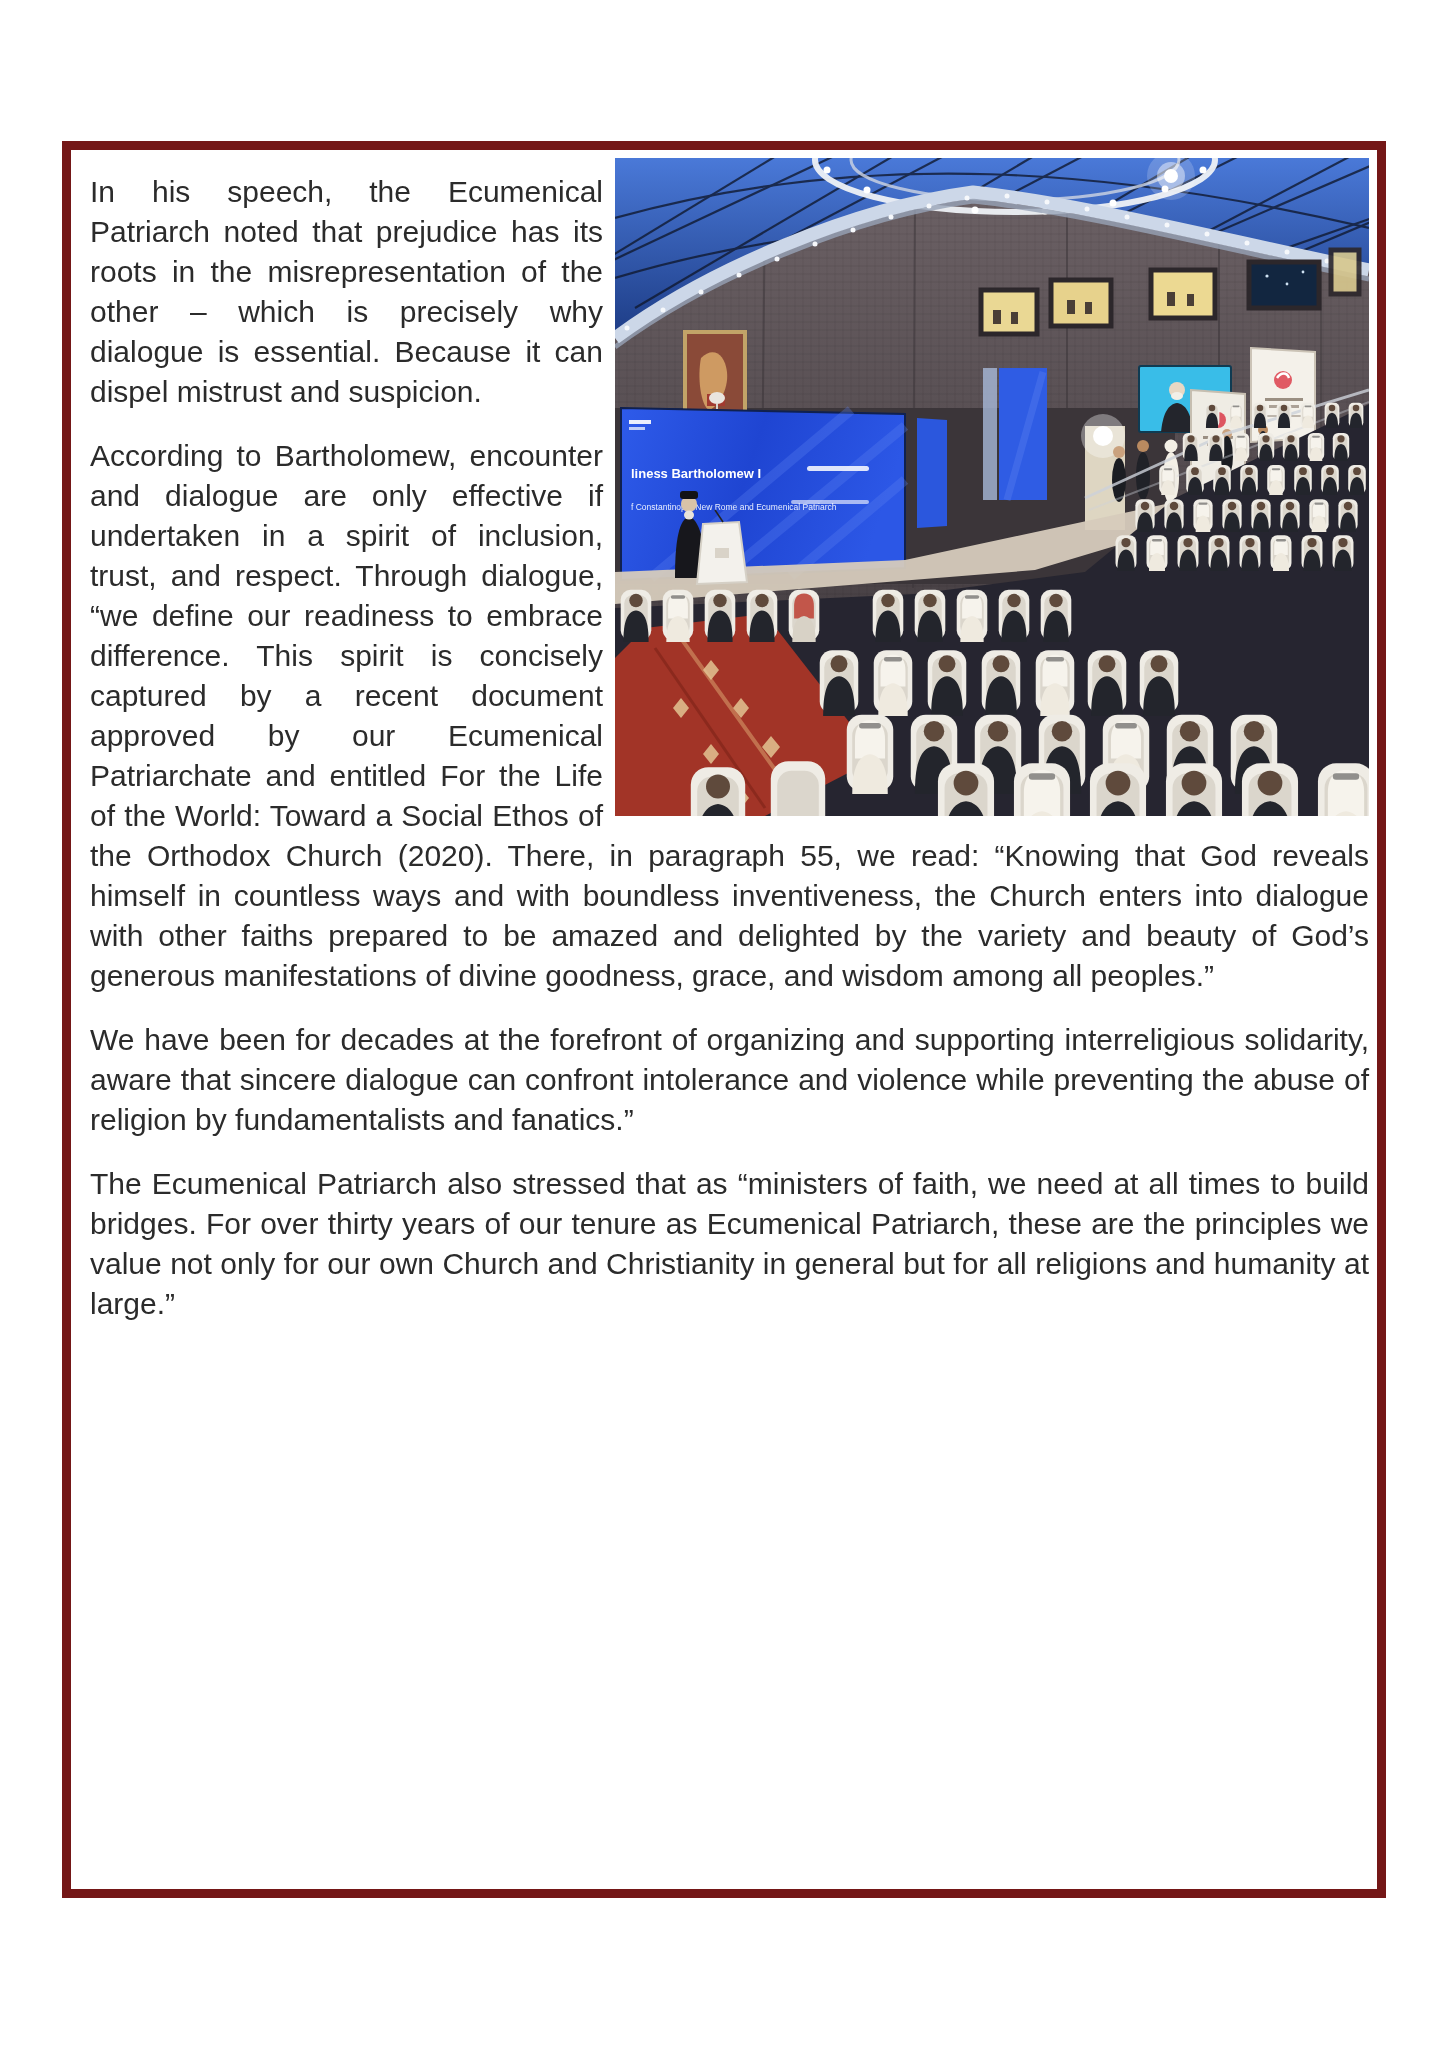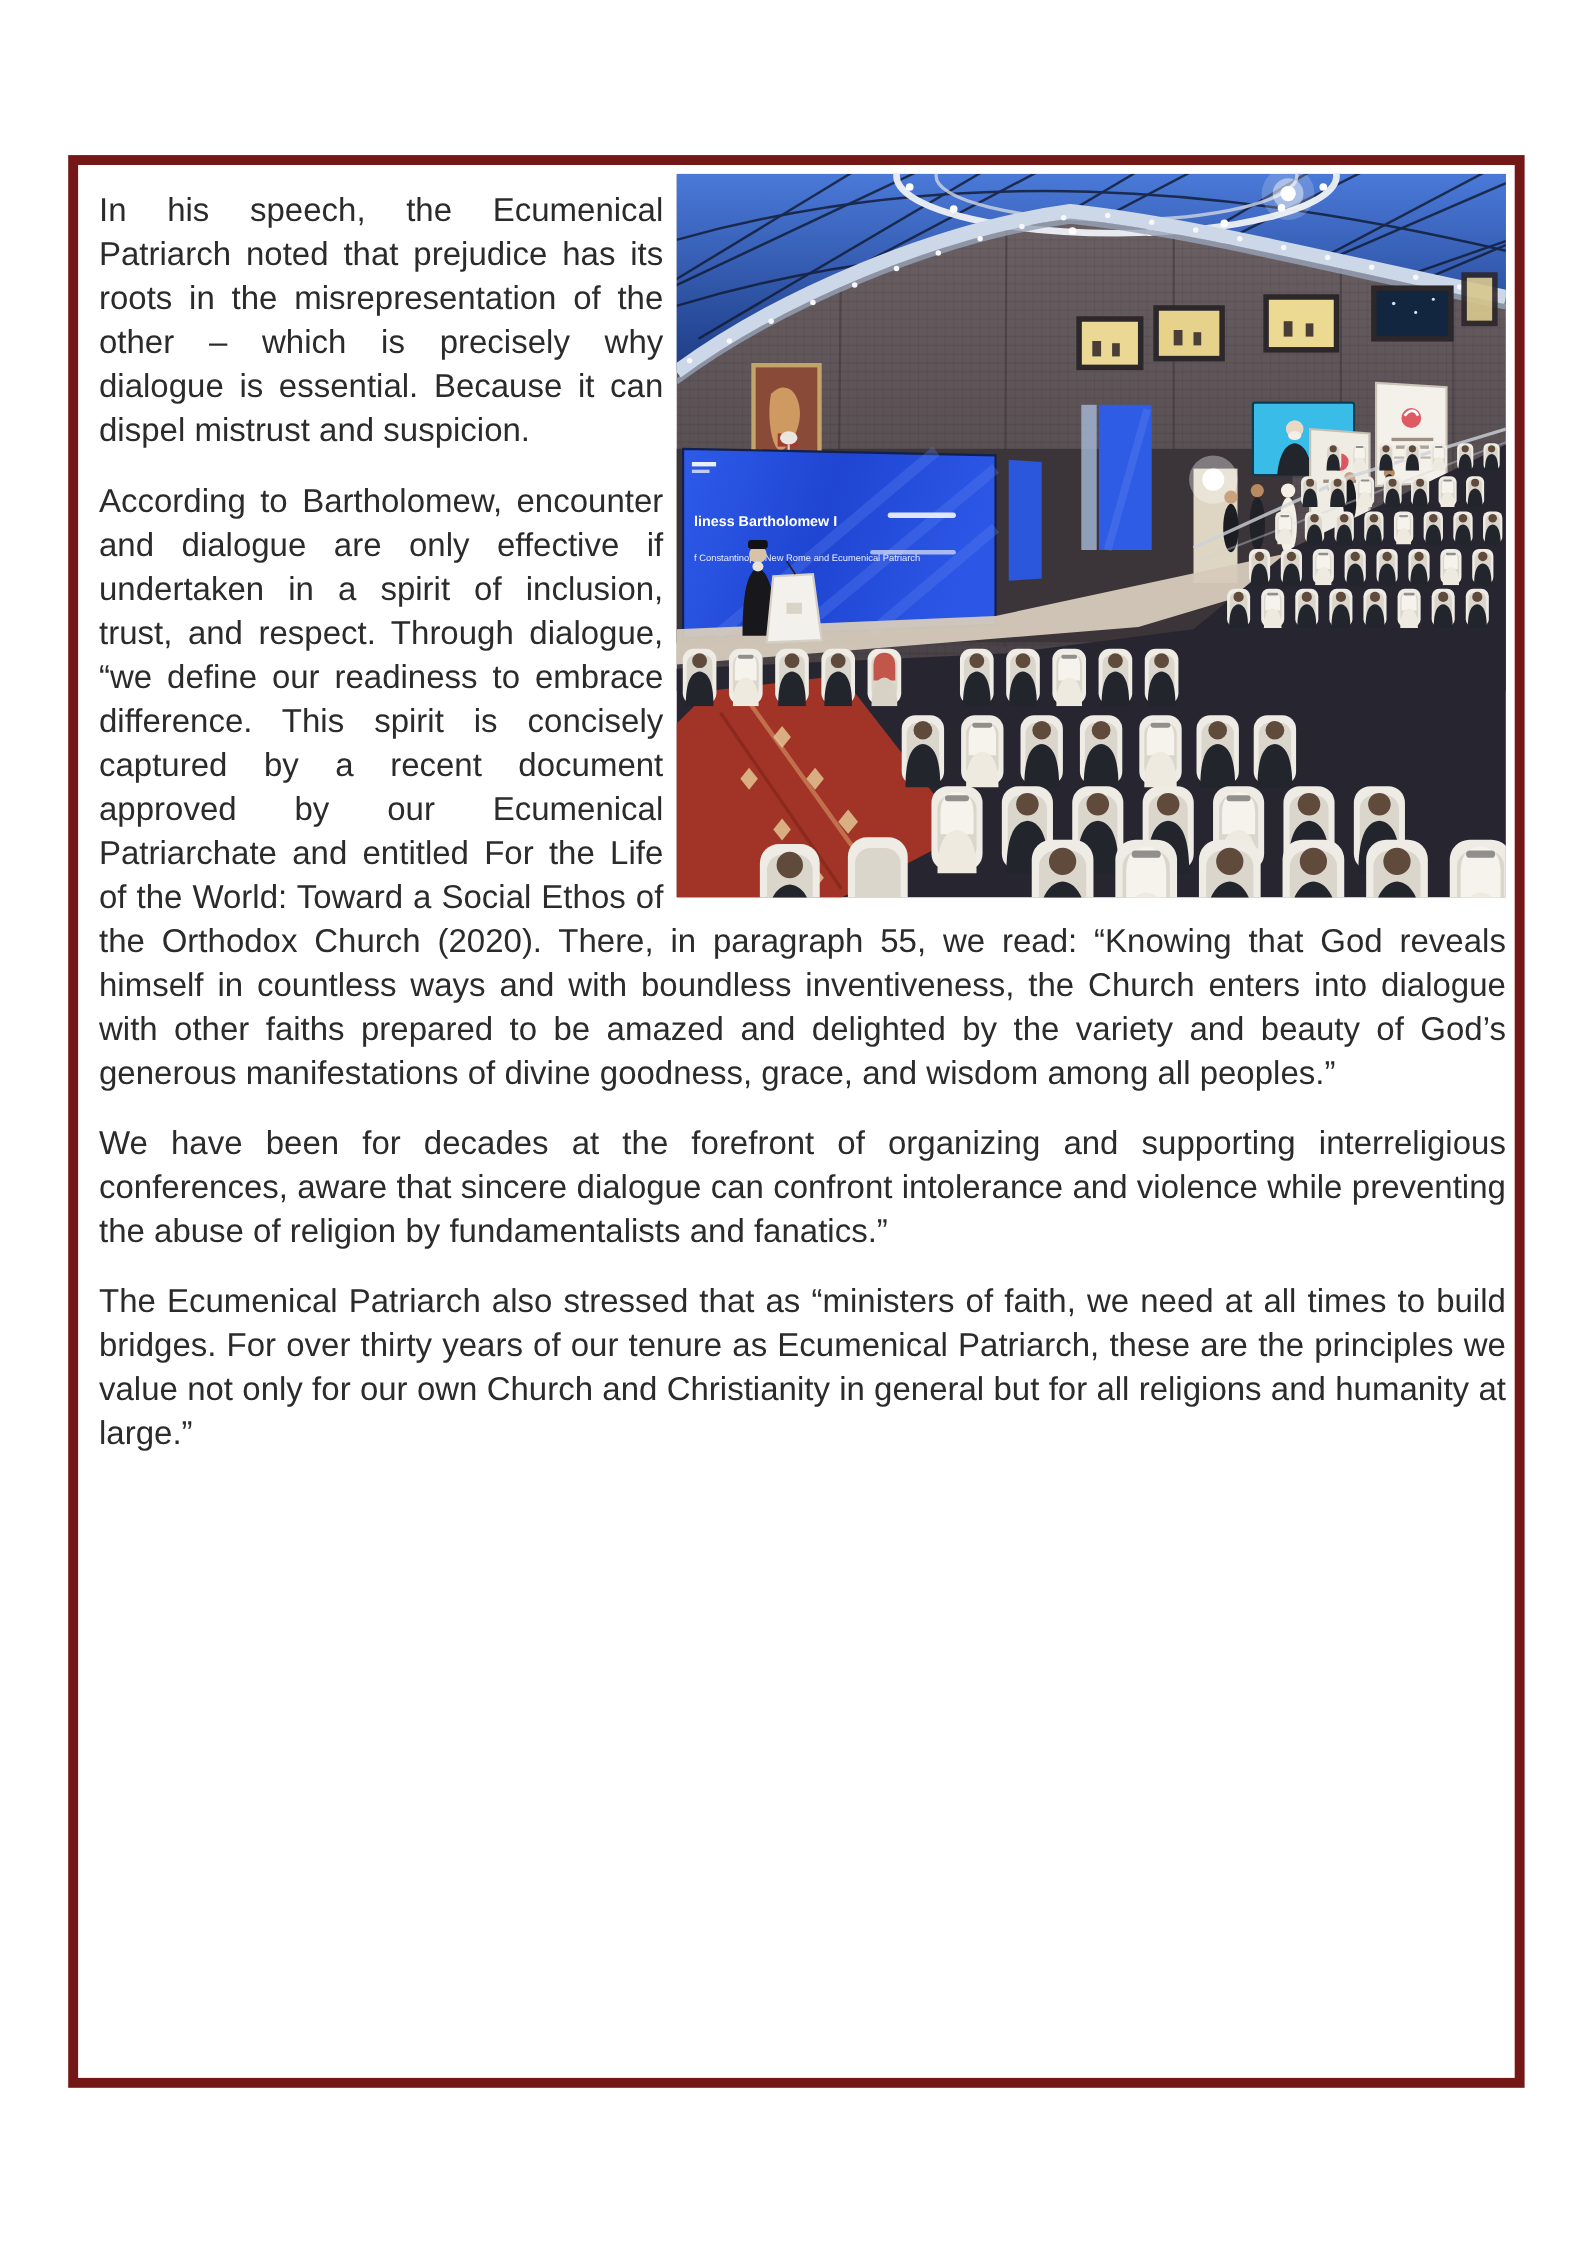--- a/index.html
+++ b/index.html
@@ -347,17 +347,17 @@
         <g>
           <polygon points="88,366 124,364 132,424 82,426" fill="#f3f1ec" stroke="#d5d0c6" stroke-width="2"></polygon>
           <rect x="100" y="390" width="14" height="10" fill="#d9d3c8"></rect>
           <path d="M100,352 L108,364" stroke="#222222" stroke-width="1.5"></path>
         </g>
       </svg>
     </figure>
 
     <p class="first">In his speech, the Ecumenical Patriarch noted that prejudice has its roots in the misrepresentation of the other – which is precisely why dialogue is essential. Because it can dispel mistrust and suspicion.</p>
     <p>According to Bartholomew, encounter and dialogue are only effective if undertaken in a spirit of inclusion, trust, and respect. Through dialogue, “we define our readiness to embrace difference. This spirit is concisely captured by a recent document approved by our Ecumenical Patriarchate and entitled For the Life of the World: Toward a Social Ethos of the Orthodox Church (2020). There, in paragraph 55, we read: “Knowing that God reveals himself in countless ways and with boundless inventiveness, the Church enters into dialogue with other faiths prepared to be amazed and delighted by the variety and beauty of God’s generous manifestations of divine goodness, grace, and wisdom among all peoples.”</p>
-    <p>We have been for decades at the forefront of organizing and supporting interreligious conferences, aware that sincere dialogue can confront intolerance and violence while preventing the abuse of religion by fundamentalists and fanatics.”</p>
+    <p>We have been for decades at the forefront of organizing and supporting interreligious solidarity, aware that sincere dialogue can confront intolerance and violence while preventing the abuse of religion by fundamentalists and fanatics.”</p>
     <p>The Ecumenical Patriarch also stressed that as “ministers of faith, we need at all times to build bridges. For over thirty years of our tenure as Ecumenical Patriarch, these are the principles we value not only for our own Church and Christianity in general but for all religions and humanity at large.”</p>
 
   </div>
 </div>
 
 </body></html>

